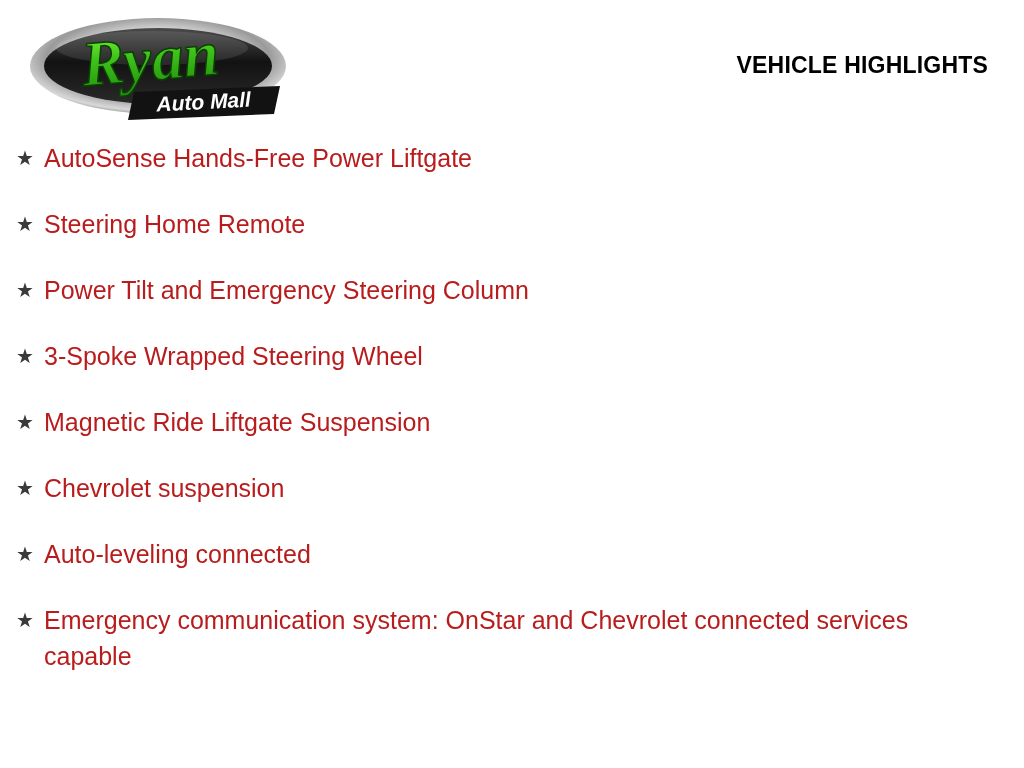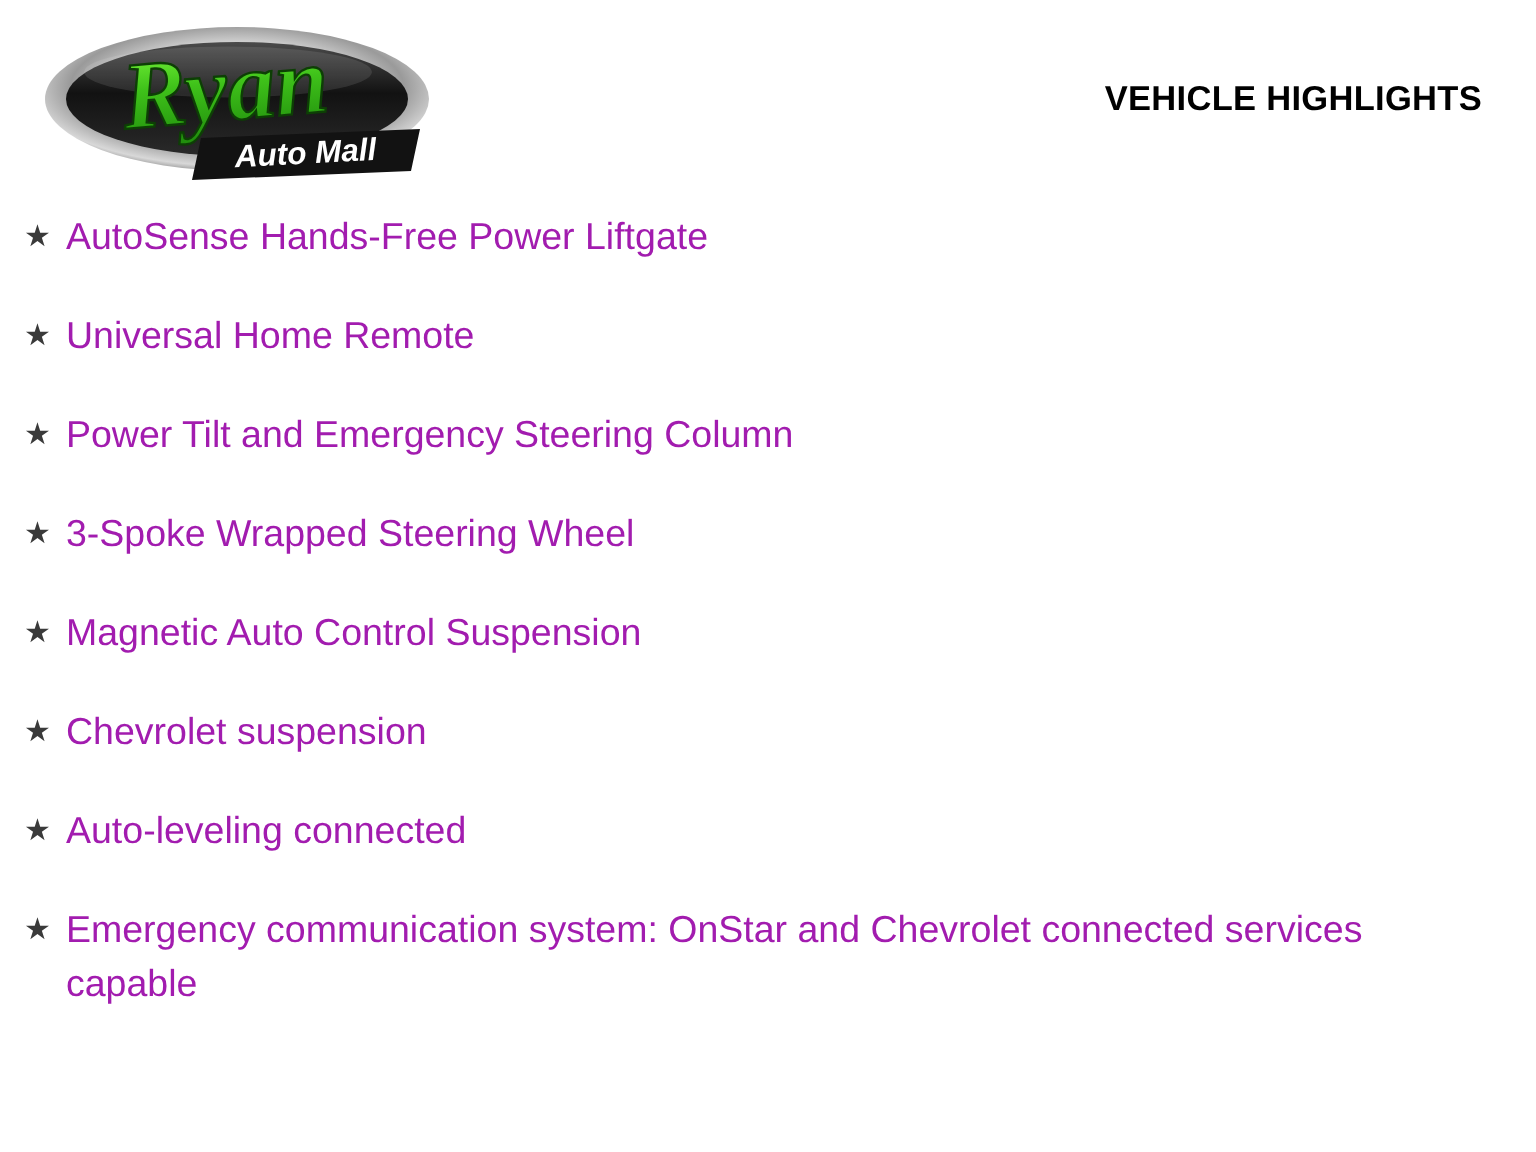--- a/index.html
+++ b/index.html
@@ -70,21 +70,21 @@
     width: 34px;
     text-align: left;
     color: #3a3a3a;
     font-size: 20px;
     line-height: 36px;
     padding-left: 6px;
   }
 
   .highlight-text {
     flex: 1 1 auto;
-    color: #a21caf;
+    color: #b91c1c;
     font-size: 25px;
     line-height: 36px;
     font-weight: normal;
   }
 </style>
 </head>
 <body>
 
 <div class="page">
 
@@ -130,36 +130,36 @@
 
   <ul class="highlights">
 
     <li class="highlight-item">
       <span class="star-icon">★</span>
       <span class="highlight-text">AutoSense Hands-Free Power Liftgate</span>
     </li>
 
     <li class="highlight-item">
       <span class="star-icon">★</span>
-      <span class="highlight-text">Universal Home Remote</span>
+      <span class="highlight-text">Steering Home Remote</span>
     </li>
 
     <li class="highlight-item">
       <span class="star-icon">★</span>
       <span class="highlight-text">Power Tilt and Emergency Steering Column</span>
     </li>
 
     <li class="highlight-item">
       <span class="star-icon">★</span>
       <span class="highlight-text">3-Spoke Wrapped Steering Wheel</span>
     </li>
 
     <li class="highlight-item">
       <span class="star-icon">★</span>
-      <span class="highlight-text">Magnetic Auto Control Suspension</span>
+      <span class="highlight-text">Magnetic Ride Liftgate Suspension</span>
     </li>
 
     <li class="highlight-item">
       <span class="star-icon">★</span>
       <span class="highlight-text">Chevrolet suspension</span>
     </li>
 
     <li class="highlight-item">
       <span class="star-icon">★</span>
       <span class="highlight-text">Auto-leveling connected</span>

